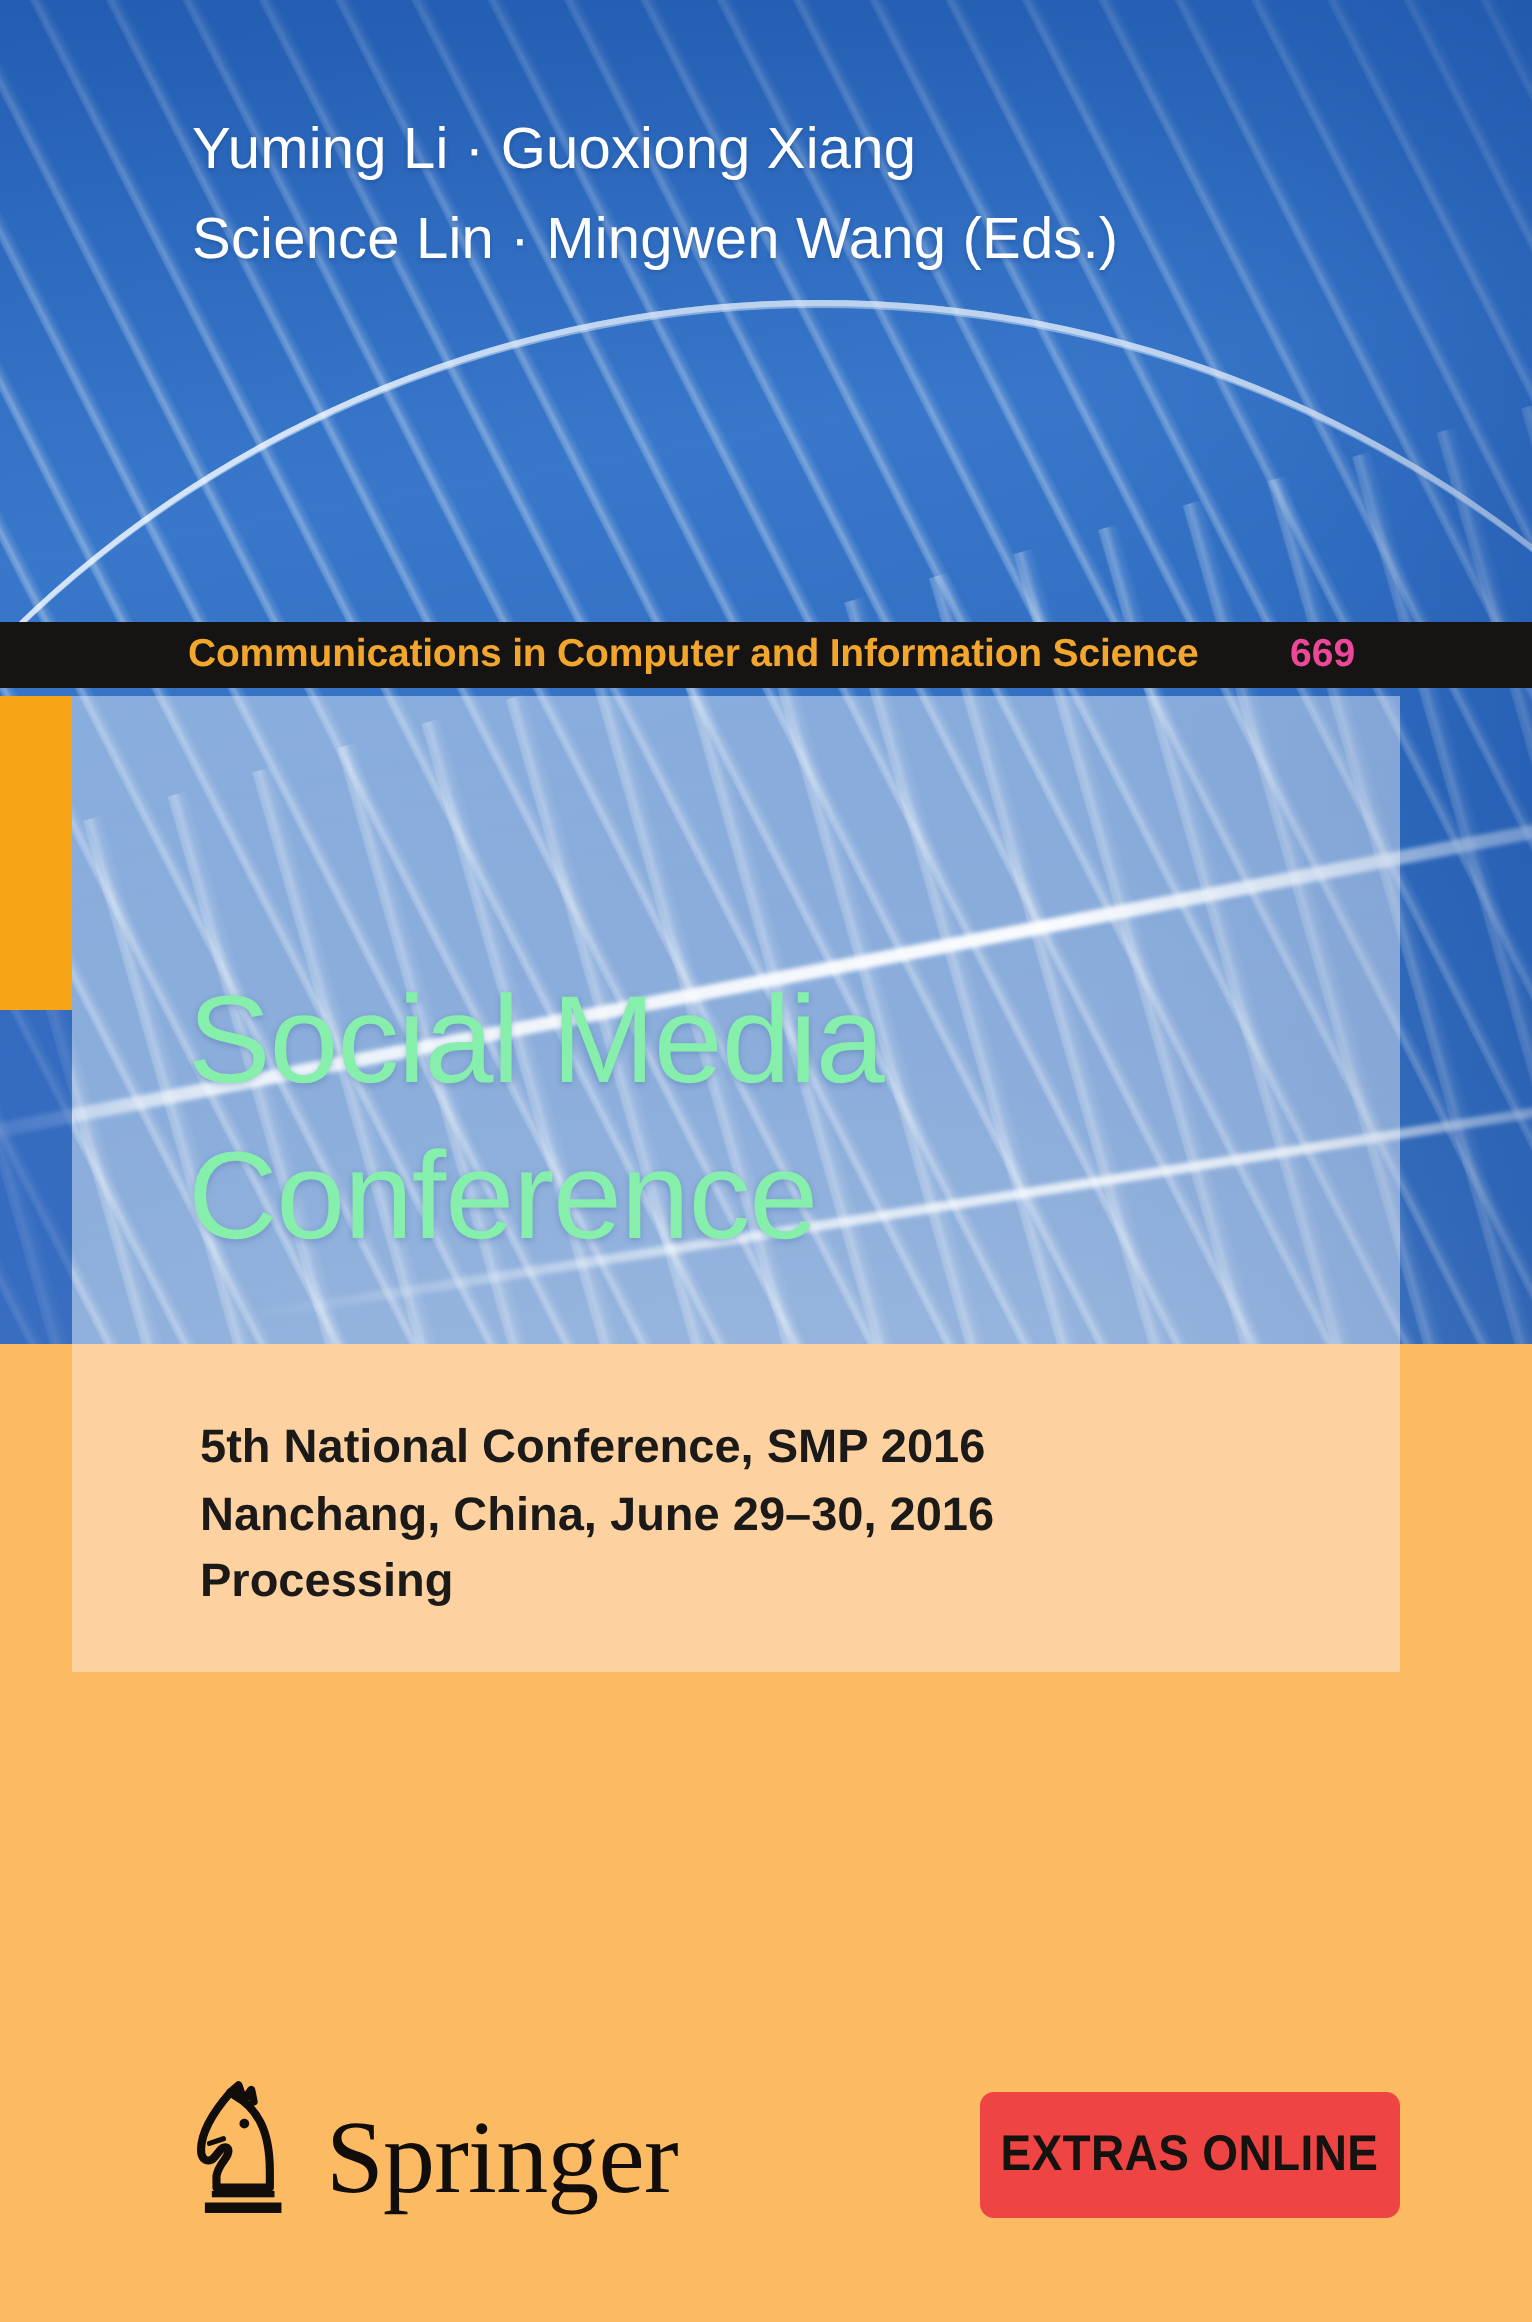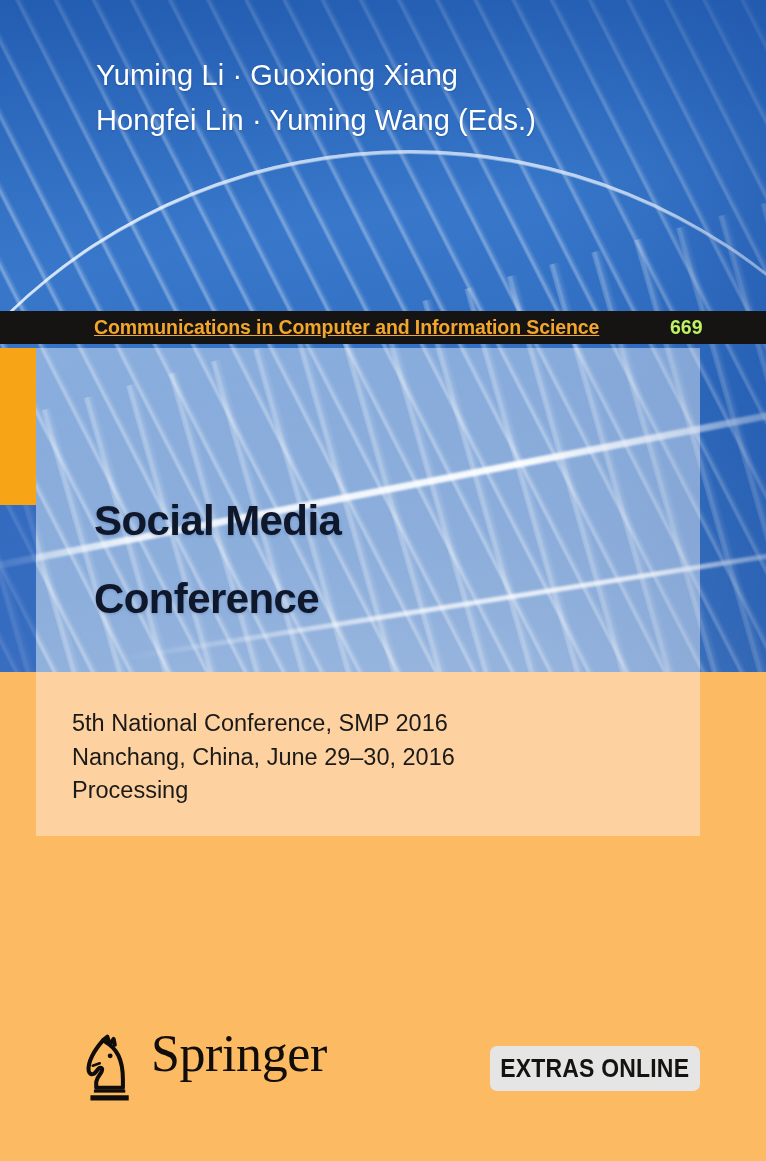--- a/index.html
+++ b/index.html
@@ -160,26 +160,25 @@
     align-items: center;
   }
   .series-title {
     position: absolute;
     left: 94px;
     color: #f2a62c;
     font-size: 19.5px;
     font-weight: 700;
     letter-spacing: -0.1px;
     white-space: nowrap;
-    text-decoration: underline;
   }
   .series-number {
     position: absolute;
-    left: 670px;
-    color: #bef264;
+    left: 645px;
+    color: #ec4899;
     font-size: 19.5px;
     font-weight: 700;
     white-space: nowrap;
   }
 
   
   .editors {
     position: absolute;
     left: 96px;
     top: 53px;
@@ -192,24 +191,24 @@
     text-shadow: 0 1px 2px rgba(20,60,120,0.35);
   }
   .editors .ln { display: block; white-space: nowrap; }
 
   
   .book-title {
     position: absolute;
     left: 94px;
     top: 482px;
     width: 600px;
-    color: #0f172a;
-    font-size: 42px;
+    color: #86efac;
+    font-size: 62px;
     line-height: 78px;
-    font-weight: 700;
+    font-weight: 400;
     letter-spacing: -0.6px;
     text-shadow: 0 1px 3px rgba(30,70,140,0.28);
   }
   .book-title .ln { display: block; white-space: nowrap; }
 
   
   .orange-bg {
     position: absolute;
     left: 0;
     top: 672px;
@@ -220,38 +219,38 @@
   .subtitle-panel {
     position: absolute;
     left: 36px;
     top: 672px;
     width: 664px;
     height: 164px;
     background: #fdd2a0;
   }
   .subtitle {
     position: absolute;
-    left: 72px;
+    left: 100px;
     top: 707px;
     width: 580px;
     color: #1b1a18;
     font-size: 23.5px;
     line-height: 33.5px;
-    font-weight: 400;
+    font-weight: 700;
   }
   .subtitle .ln { display: block; white-space: nowrap; }
 
   
   .springer-logo {
     position: absolute;
-    left: 80px;
+    left: 92px;
     top: 1032px;
     height: 78px;
     display: flex;
-    align-items: flex-start;
+    align-items: flex-end;
   }
   .springer-knight {
     width: 58px;
     height: 72px;
     display: block;
   }
   .springer-word {
     margin-left: 13px;
     font-family: "Liberation Serif", serif;
     font-size: 52px;
@@ -261,22 +260,22 @@
     position: relative;
     top: -4px;
   }
 
   
   .extras-badge {
     position: absolute;
     left: 490px;
     top: 1046px;
     width: 210px;
-    height: 45px;
-    background: #e5e5e5;
+    height: 63px;
+    background: #ef4444;
     border-radius: 7px;
     display: flex;
     align-items: center;
     justify-content: center;
   }
   .extras-text {
     color: #151310;
     font-size: 25px;
     font-weight: 700;
     letter-spacing: 0.2px;
@@ -297,21 +296,21 @@
     <div class="art-dark-top"></div>
     <div class="art-vignette-right"></div>
   </div>
 
   <div class="overlay-panel"></div>
   <div class="left-orange"></div>
   <div class="left-blue"></div>
 
   <div class="editors">
     <span class="ln">Yuming Li · Guoxiong Xiang</span>
-    <span class="ln">Hongfei Lin · Yuming Wang (Eds.)</span>
+    <span class="ln">Science Lin · Mingwen Wang (Eds.)</span>
   </div>
 
   <div class="series-band">
     <span class="series-title">Communications in Computer and Information Science</span>
     <span class="series-number">669</span>
   </div>
 
   <div class="book-title">
     <span class="ln">Social Media</span>
     <span class="ln">Conference</span>

